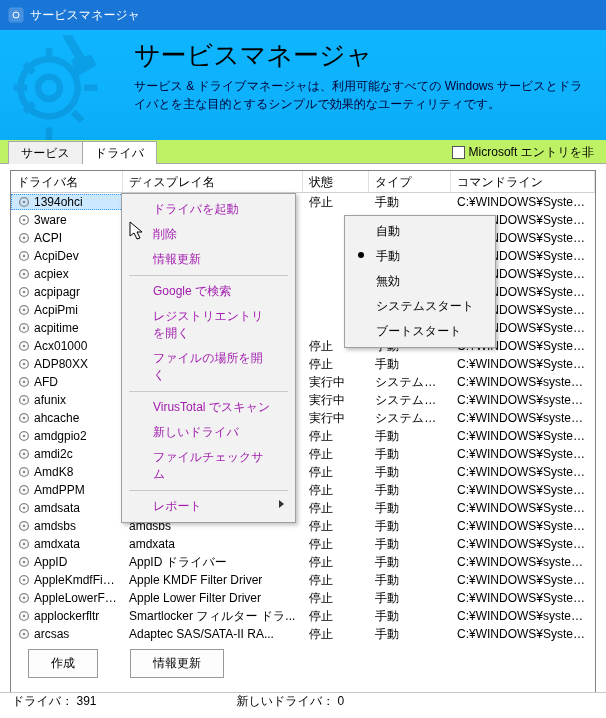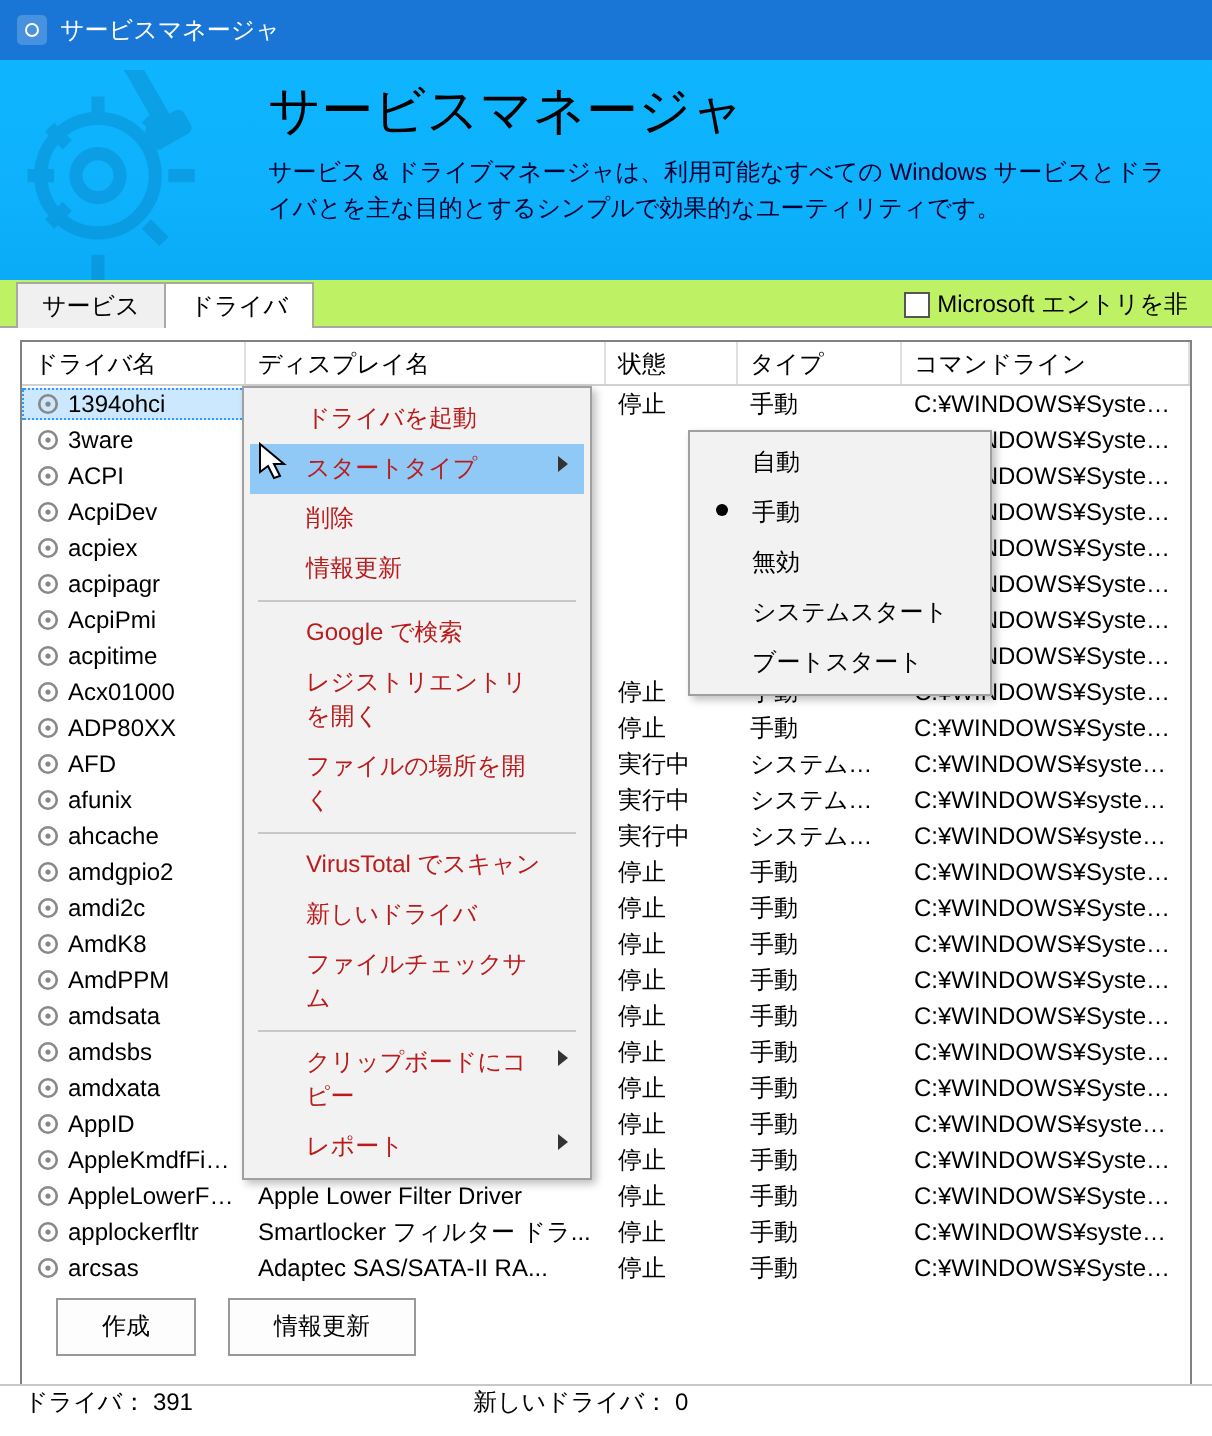--- a/index.html
+++ b/index.html
@@ -25,31 +25,31 @@
 .colheaders .ch { border-right:1px solid #e0e0e0; padding:3px 6px; white-space:nowrap; overflow:hidden;}
 .c0{width:112px;} .c1{width:180px;} .c2{width:66px;} .c3{width:82px;} .c4{flex:1;}
 
 .rows { height:454px; overflow-y:auto; }
 .row { display:flex; height:18px; align-items:center; }
 .row .cell{ padding:0 6px; white-space:nowrap; overflow:hidden; text-overflow:ellipsis;}
 .row.selected .c0cell { background:#cce8ff; border:1px dotted #3399ff; padding:0 5px;}
 .icn { width:14px;height:14px;display:inline-block;vertical-align:middle;margin-right:3px;}
 
 .ctxmenu { position:absolute; left:110px; top:22px; width:175px; background:#f2f2f2; border:1px solid #a0a0a0; box-shadow:2px 2px 4px rgba(0,0,0,.25); padding:3px; z-index:50; }
-.ctxmenu .mi { padding:4px 18px 4px 28px; position:relative; color:#b91c1c; }
+.ctxmenu .mi { padding:4px 18px 4px 28px; position:relative; color:#a21caf; }
 .ctxmenu .mi:hover,.ctxmenu .mi.hl { background:#90c8f6; }
 .ctxmenu .sep { height:1px; background:#c8c8c8; margin:3px 4px; }
 .ctxmenu .mi .arrow { position:absolute; right:8px; top:6px; width:0;height:0;border-top:4px solid transparent;border-bottom:4px solid transparent;border-left:5px solid #333;}
 .cursor-img { position:absolute; left:118px; top:50px; z-index:60;}
 
 .submenu { position:absolute; left:285px; top:44px; width:152px; background:#f2f2f2; border:1px solid #a0a0a0; box-shadow:2px 2px 4px rgba(0,0,0,.25); padding:3px; z-index:49;margin-left:48px;}
 .submenu .mi{ padding:4px 12px 4px 28px; position:relative;}
 .submenu .dot{ position:absolute; left:10px; top:8px; width:6px;height:6px;border-radius:50%;background:#000;}
 
-.bottombtns { position:absolute; left:28px; bottom:40px; display:flex; gap:16px;}
+.bottombtns { position:absolute; left:28px; bottom:40px; display:flex; gap:32px;}
 .btn { border:1px solid #999; background:#fdfdfd; padding:5px 22px; }
 
 .status { position:absolute; left:0; right:0; bottom:0; height:26px; border-top:1px solid #c8c8c8; display:flex; padding:0 12px; gap:80px; background:#fff;}
 .status .cell2{margin-left:60px;}
 </style>
 </head>
 <body>
 
 <div class="titlebar">
   <span class="appicon">
@@ -342,40 +342,32 @@
             </svg></span><span>arcsas</span></div>
         <div class="cell c1">Adaptec SAS/SATA-II RA...</div>
         <div class="cell c2">停止</div>
         <div class="cell c3">手動</div>
         <div class="cell c4">C:¥WINDOWS¥System32¥drivers</div>
       </div>
     </div>
 
   <div class="ctxmenu">
     <div class="mi">ドライバを起動</div>
-    <div class="mi hl">
-      <span>スタートタイプ</span>
-      <span class="arrow"></span>
-    </div>
     <div class="mi">削除</div>
     <div class="mi">情報更新</div>
     <div class="sep"></div>
     <div class="mi">Google で検索</div>
     <div class="mi">レジストリエントリを開く</div>
     <div class="mi">ファイルの場所を開く</div>
     <div class="sep"></div>
     <div class="mi">VirusTotal でスキャン</div>
     <div class="mi">新しいドライバ</div>
     <div class="mi">ファイルチェックサム</div>
     <div class="sep"></div>
     <div class="mi">
-      <span>クリップボードにコピー</span>
-      <span class="arrow"></span>
-    </div>
-    <div class="mi">
       <span>レポート</span>
       <span class="arrow"></span>
     </div>
   </div>
   <svg class="cursor-img" width="16" height="20" viewBox="0 0 16 20">
       <path d="M1 1l0 14 4-3 3 6 3-1-3-6 5 0z" fill="#fff" stroke="#000"></path>
     </svg>
 
   <div class="submenu">
     <div class="mi">自動</div>

